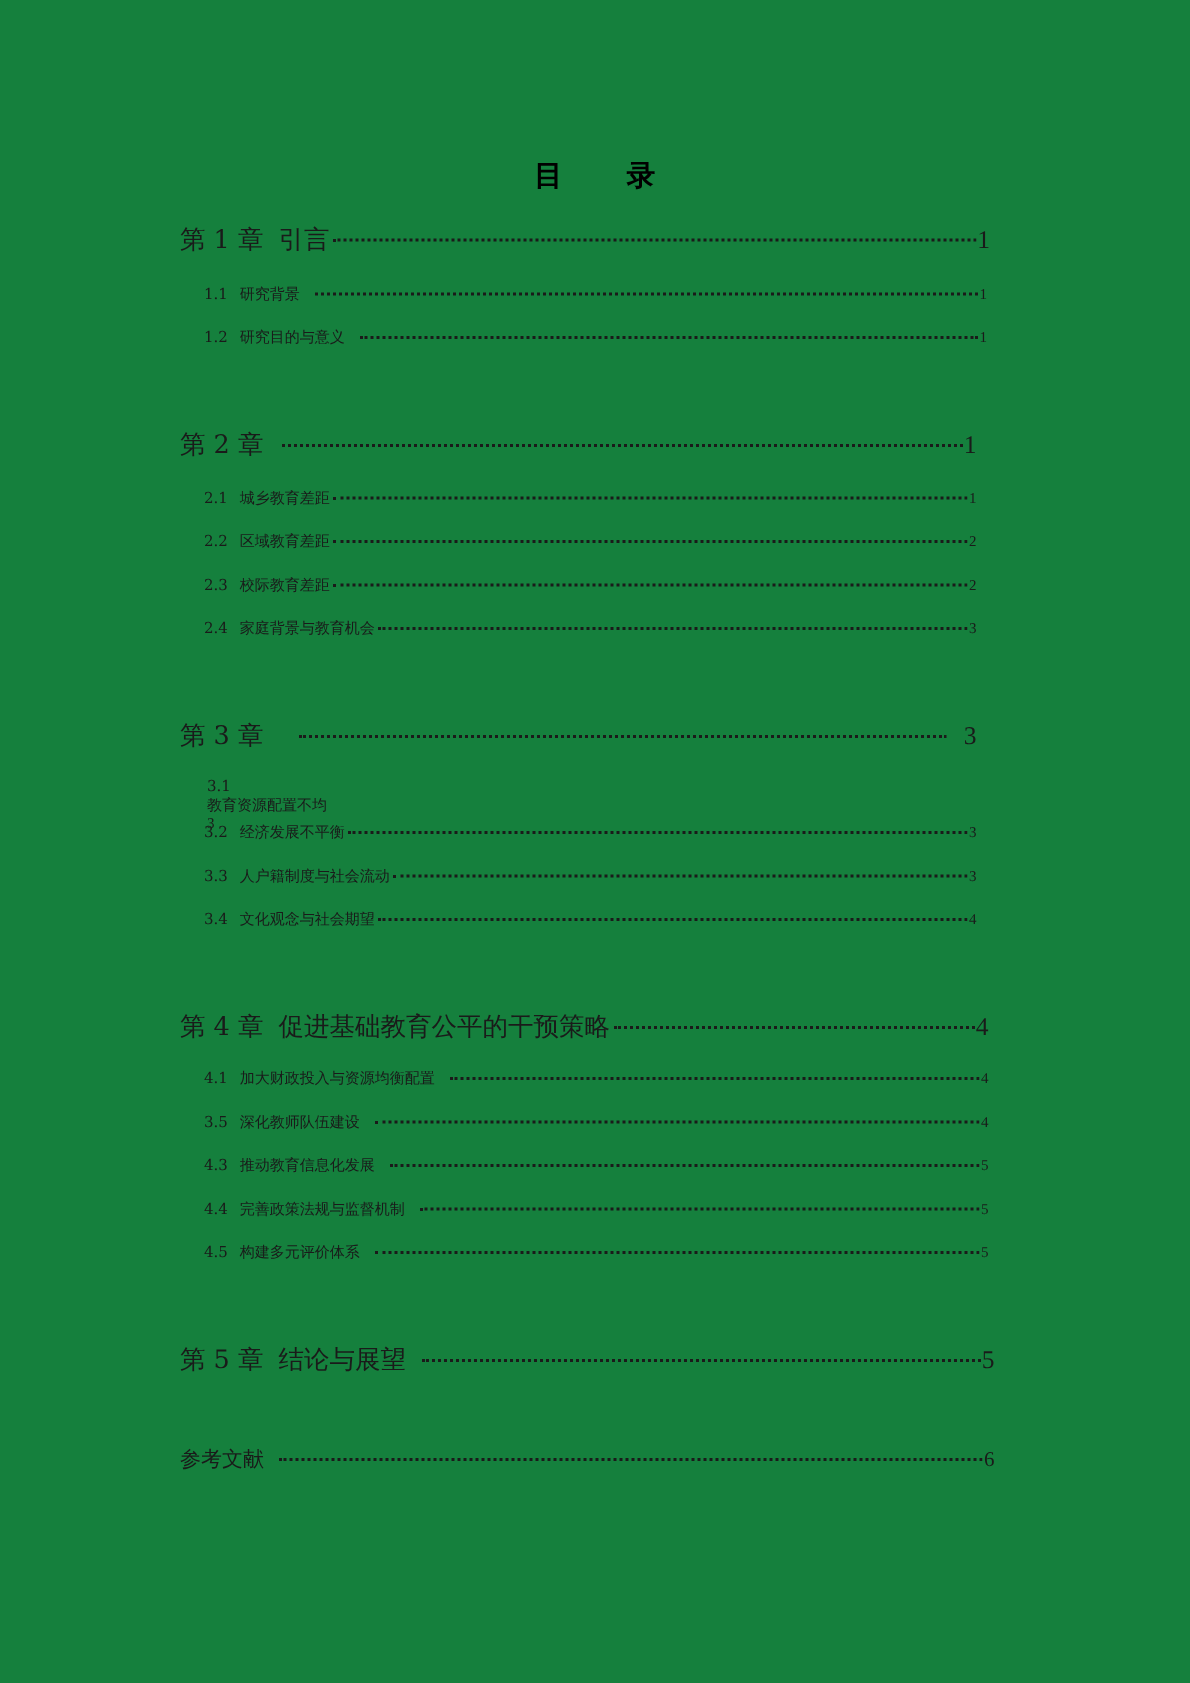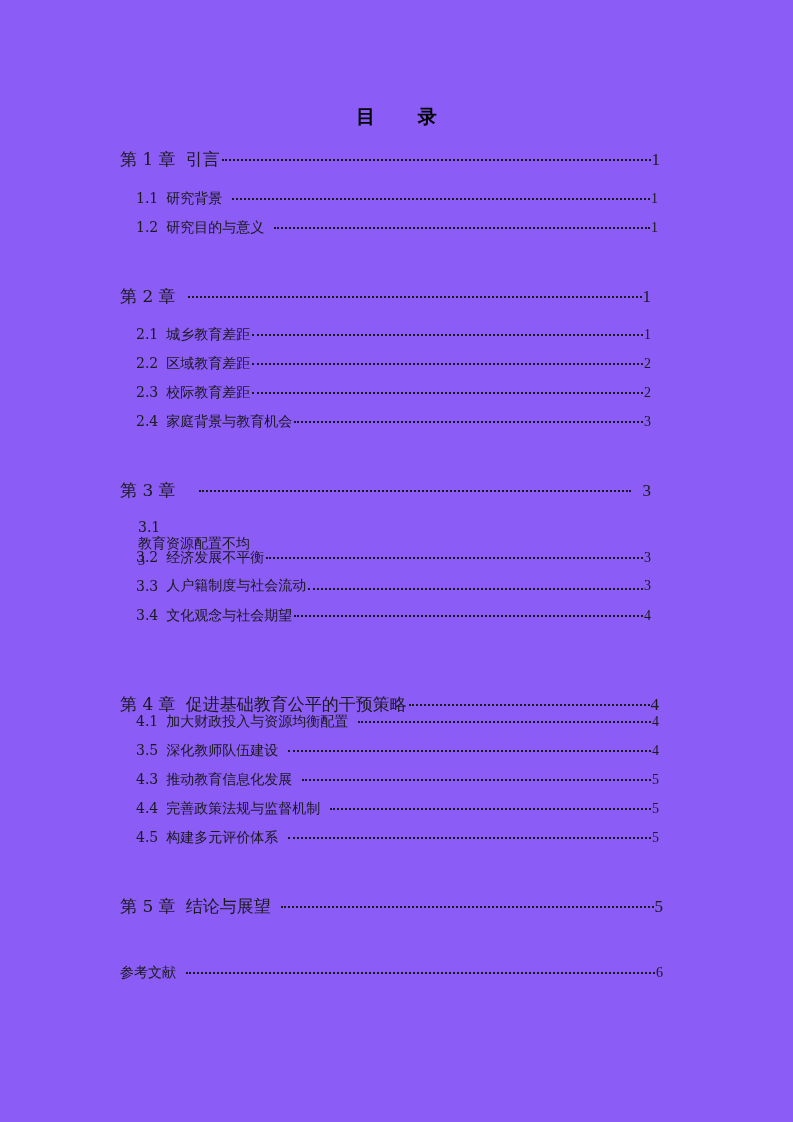--- a/index.html
+++ b/index.html
@@ -12,21 +12,21 @@
     height: 1122px;
     position: relative;
     overflow: hidden;
     font-family: "DejaVu Serif", "Liberation Serif", serif;
     color: #1a1a1a;
   }
   .page {
     position: absolute;
     left: 0; top: 0;
     width: 793px; height: 1122px;
-    background: #8b5cf6;
+    background: #15803d;
   }
   .toc-title {
     position: absolute;
     top: 104px;
     left: 0;
     width: 793px;
     text-align: center;
     font-family: "DejaVu Sans", "Liberation Sans", sans-serif;
     font-weight: bold;
     font-size: 19px;
@@ -40,21 +40,21 @@
     display: flex;
     align-items: baseline;
     white-space: nowrap;
   }
   .toc-line.chapter {
     left: 120px;
     font-size: 17px;
   }
   .toc-line.section {
     left: 136px;
-    font-size: 14px;
+    font-size: 10px;
   }
   .toc-line.refs {
     left: 120px;
     font-size: 14px;
   }
   .toc-num {
     margin-right: 8px;
   }
   .toc-line.chapter .toc-num { margin-right: 10px; }
   .toc-text { }
@@ -140,33 +140,33 @@
         <span class="toc-text">教育资源配置不均</span>
         <span class="toc-leader"></span>
         <span class="toc-page">3</span>
       </div>
       <div class="toc-line section" style="top: 548px; width: 515px;">
         <span class="toc-num">3.2</span>
         <span class="toc-text">经济发展不平衡</span>
         <span class="toc-leader"></span>
         <span class="toc-page">3</span>
       </div>
-      <div class="toc-line section" style="top: 577px; width: 515px; align-items: center;">
+      <div class="toc-line section" style="top: 577px; width: 515px;">
         <span class="toc-num">3.3</span>
         <span class="toc-text">人户籍制度与社会流动</span>
         <span class="toc-leader"></span>
         <span class="toc-page">3</span>
       </div>
       <div class="toc-line section" style="top: 606px; width: 515px;">
         <span class="toc-num">3.4</span>
         <span class="toc-text">文化观念与社会期望</span>
         <span class="toc-leader"></span>
         <span class="toc-page">4</span>
       </div>
-      <div class="toc-line chapter" style="top: 673px; width: 539px; margin-top: 20px;">
+      <div class="toc-line chapter" style="top: 673px; width: 539px;">
         <span class="toc-num">第 4 章</span>
         <span class="toc-text">促进基础教育公平的干预策略</span>
         <span class="toc-leader"></span>
         <span class="toc-page">4</span>
       </div>
       <div class="toc-line section" style="top: 712px; width: 523px;">
         <span class="toc-num">4.1</span>
         <span class="toc-text">加大财政投入与资源均衡配置</span>
         <span class="toc-leader gap"></span>
         <span class="toc-page">4</span>

